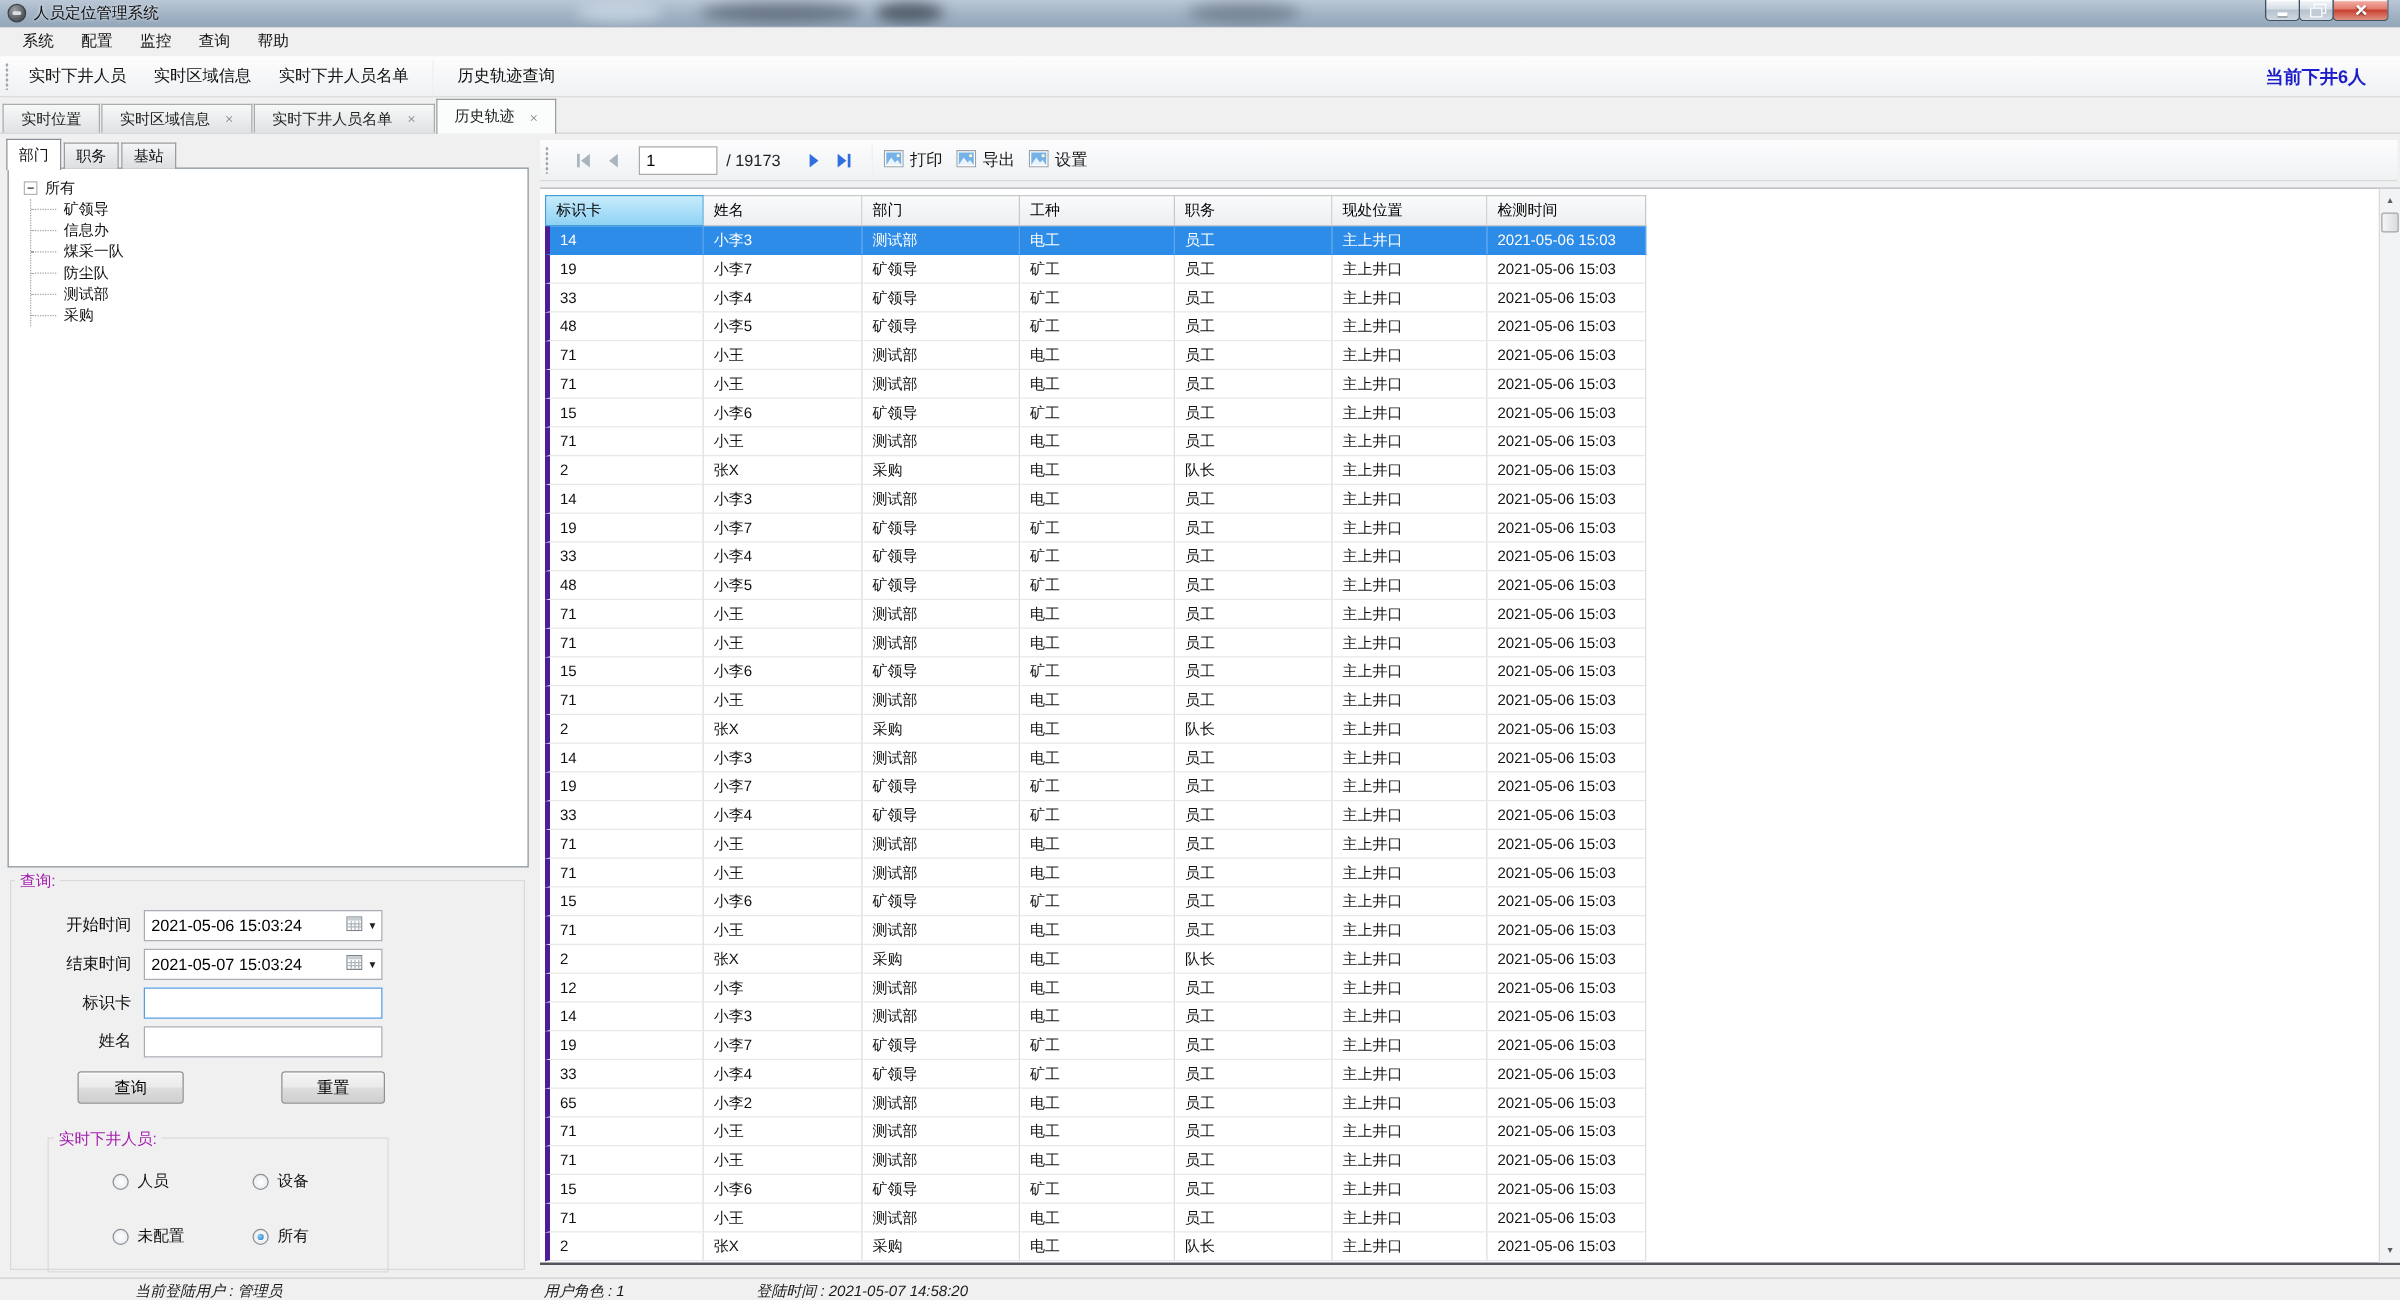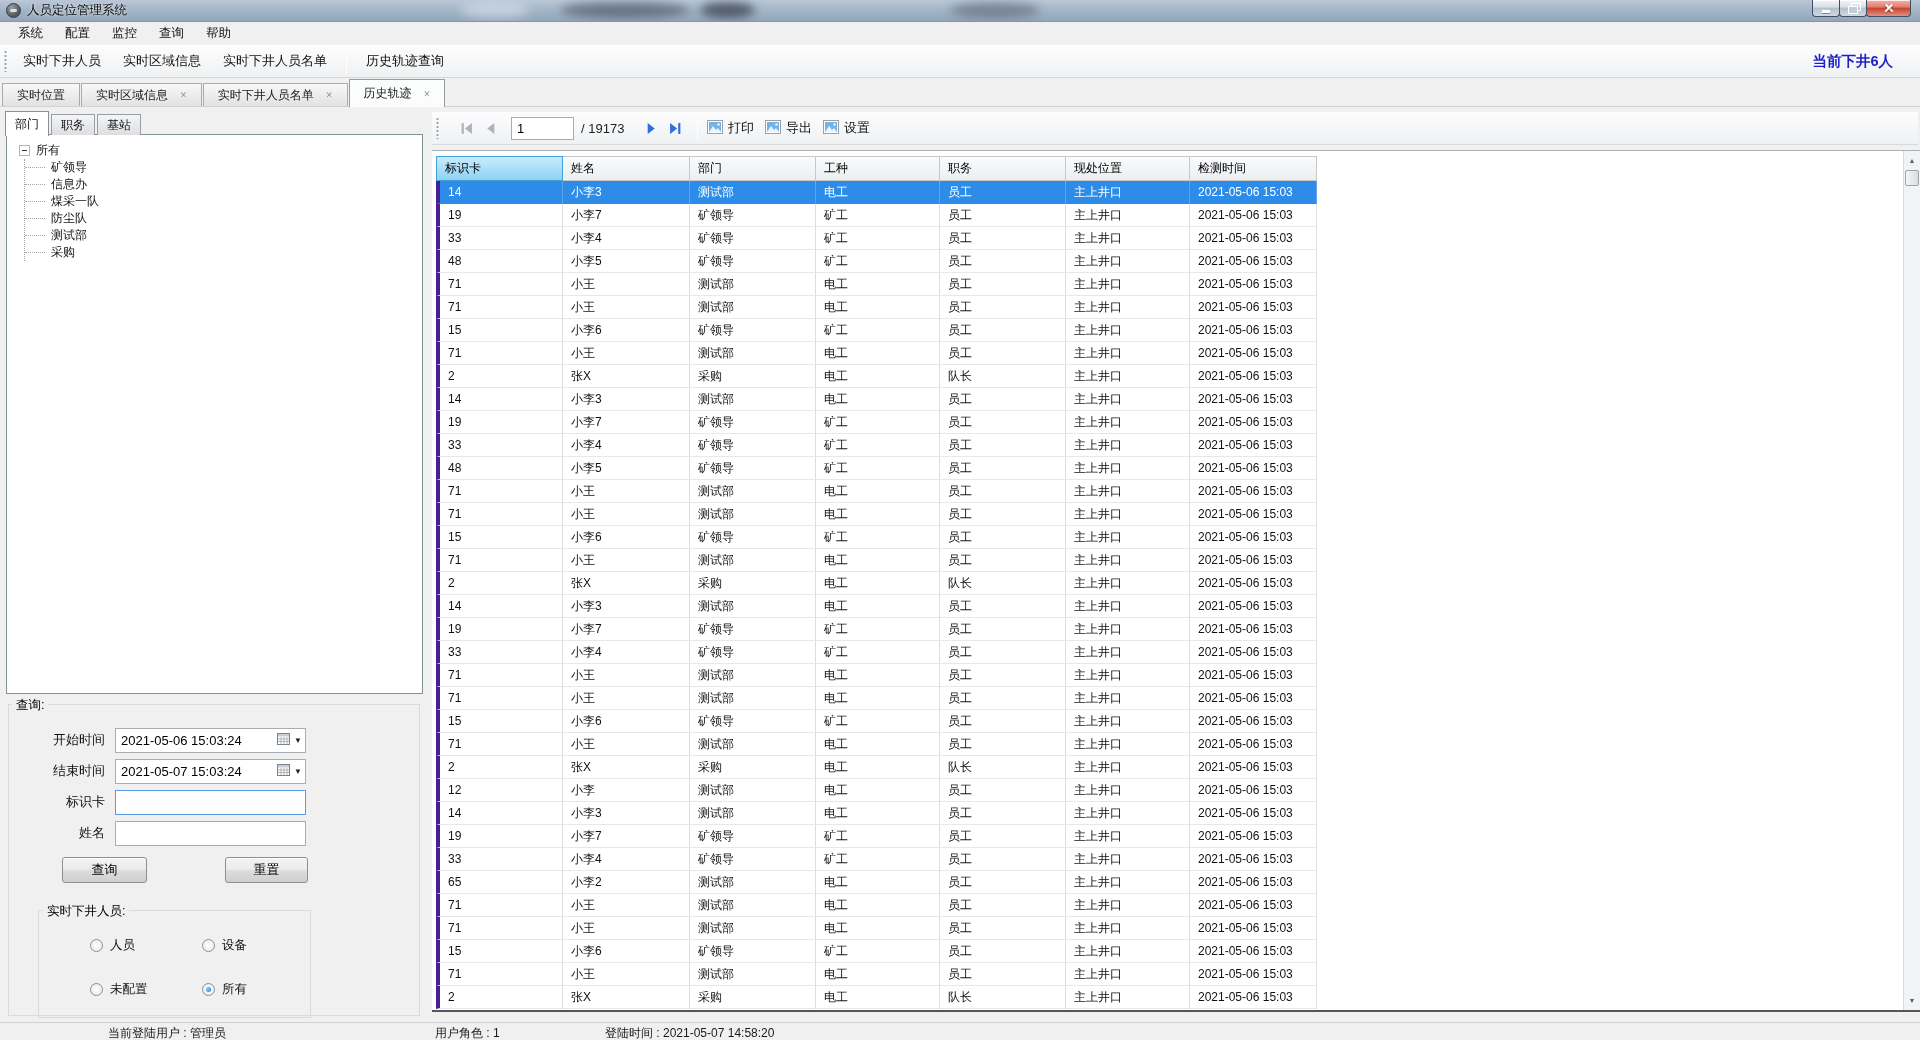--- a/index.html
+++ b/index.html
@@ -64,21 +64,21 @@
   .tree-box { position:absolute; left:6px; top:27px; width:417px; height:560px; background:#fff; border:1px solid #839098; overflow:hidden; }
   .tree { padding:7px 0 0 12px; }
   .tree-row { display:flex; align-items:center; height:17px; }
   .expander { width:11px; height:11px; border:1px solid #b2b6ba; background:#fff; margin-right:6px; position:relative; flex:none; }
   .expander::after { content:""; position:absolute; left:2px; right:2px; top:4px; height:1px; background:#333; }
   .tree-children { margin-left:5px; border-left:1px dotted #a6a6a6; }
   .tree-child { position:relative; height:17px; line-height:17px; padding-left:26px; }
   .tree-child::before { content:""; position:absolute; left:0; top:8px; width:20px; border-top:1px dotted #a6a6a6; }
 
   .query-group { position:absolute; left:8px; top:597px; width:412px; height:312px; border:1px solid #dadada; }
-  .group-label { position:absolute; top:-8px; left:3px; background:#f0f0f0; padding:0 4px; font-size:12.5px; color:#000000; }
+  .group-label { position:absolute; top:-8px; left:3px; background:#f0f0f0; padding:0 4px; font-size:12.5px; color:#a21caf; }
   .qfields { padding-top:17px; }
   .form-row { display:flex; align-items:center; height:26px; margin-top:5px; }
   .form-row .flabel { width:96px; text-align:right; font-size:13px; }
   .input-wrap { margin-left:10px; width:191px; height:25px; border:1px solid #a9acb2; background:#fff; position:relative; display:flex; align-items:center; }
   .input-wrap.focused { border-color:#569de5; }
   .input-wrap input { border:none; outline:none; width:100%; height:100%; padding:0 5px; font-size:13px; font-family:inherit; background:transparent; }
   .input-wrap.datetime input { padding-right:38px; }
   .dt-icons { position:absolute; right:3px; top:0; bottom:0; display:flex; align-items:center; gap:4px; }
   .dd-arrow { font-size:8px; color:#222; }
   .btn-row { margin-top:11px; display:flex; }
@@ -121,21 +121,21 @@
   .tr .td:first-child { border-left:4px solid #4c1d95; }
   .tr.sel .td { background:#2d8ce8; color:#fff; border-right-color:#5ba6ee; border-bottom-color:#2d8ce8; }
 
   .vscroll { position:absolute; top:0; right:0; bottom:0; width:17px; background:#f2f3f4; border-left:1px solid #d9dadb; }
   .sb-btn { position:absolute; left:0; right:0; height:17px; display:flex; align-items:center; justify-content:center; font-size:7px; color:#57606a; }
   .sb-btn.up { top:1px; } .sb-btn.down { bottom:1px; }
   .sb-thumb { position:absolute; left:1px; right:1px; top:19px; height:16px; border:1px solid #9fa4a9; border-radius:2px;
     background:linear-gradient(90deg,#f6f6f6,#dadcde); }
 
   
-  .statusbar { position:absolute; top:1022px; left:0; width:100%; height:18px; background:#f0f0f0; border-top:1px solid #d0d0d0; }
+  .statusbar { position:absolute; top:1022px; left:0; width:100%; height:18px; background:#f0f0f0; border-top:1px solid #d0d0d0;font-style:italic; }
   .status-item { position:absolute; top:2px; font-size:12px; color:#1a1a1a; white-space:nowrap; }
 </style>
 </head>
 <body>
 
 <div class="app">
 
   <div class="titlebar">
     <div class="blob b1"></div>
     <div class="blob b2"></div>

